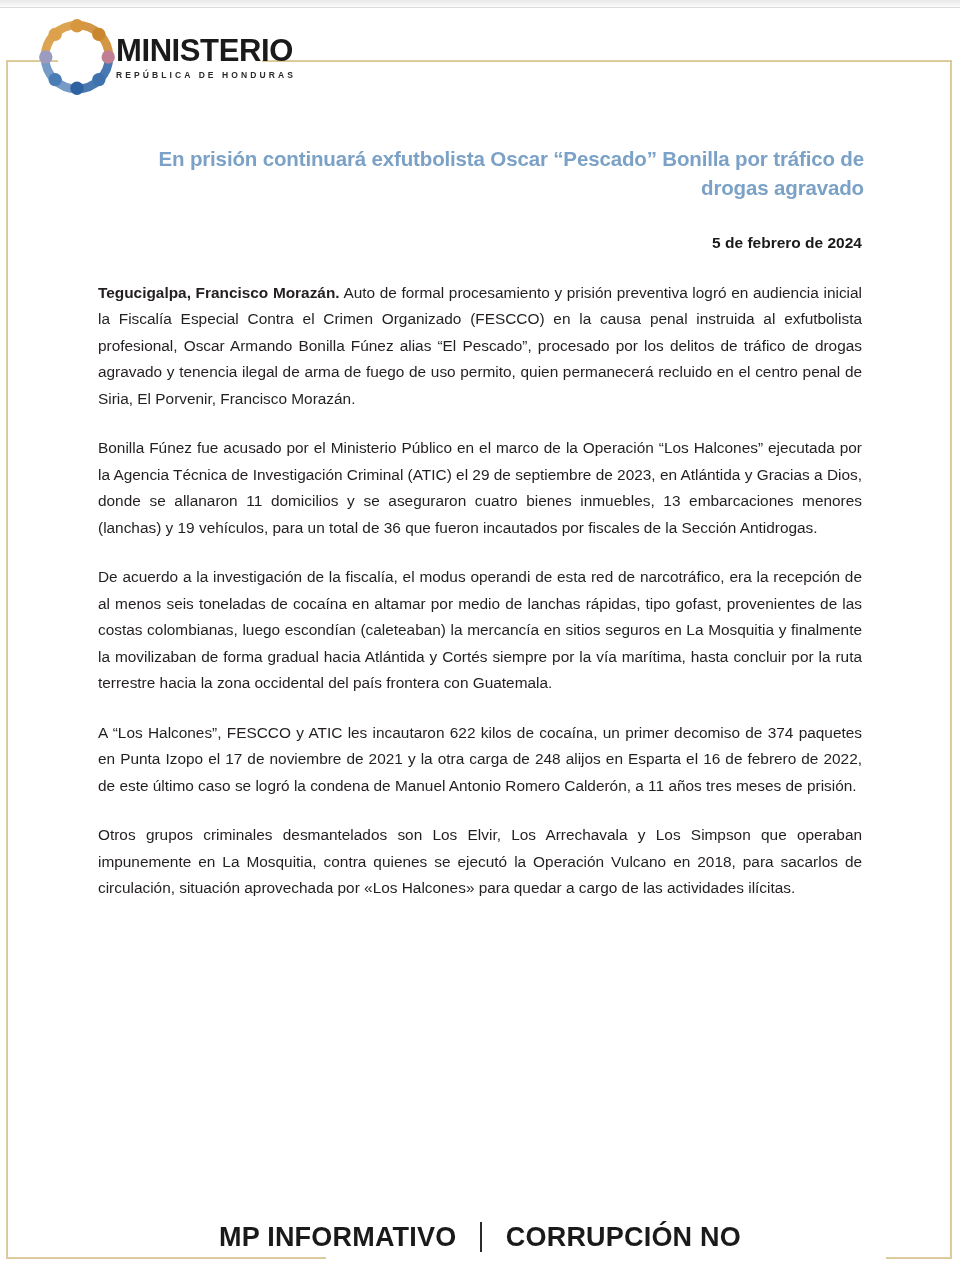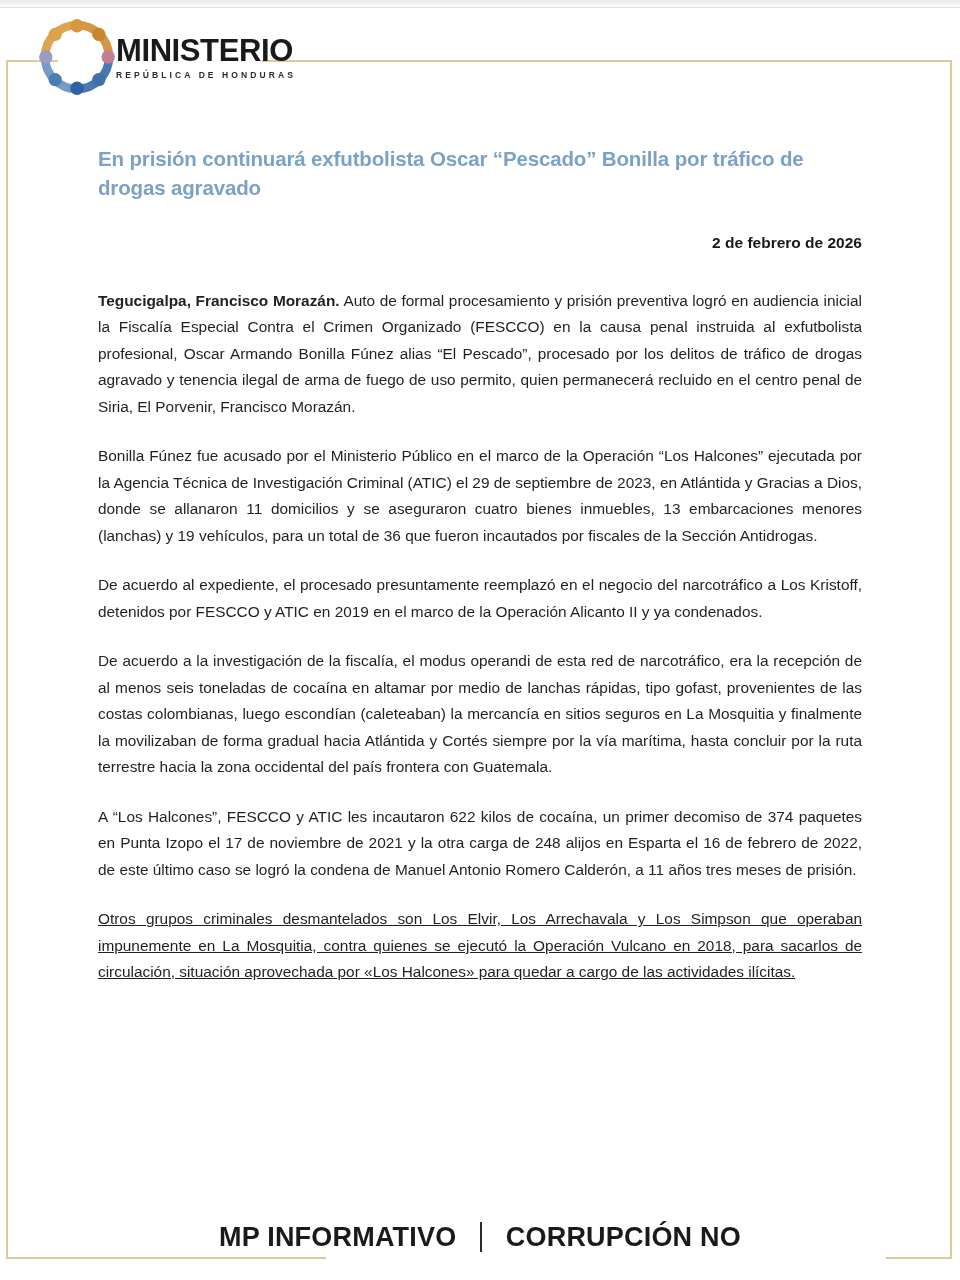--- a/index.html
+++ b/index.html
@@ -121,21 +121,21 @@
     margin-top: 4px;
     white-space: nowrap;
   }
 
   
   .doc-title {
     position: absolute;
     left: 98px;
     top: 144px;
     width: 766px;
-    text-align: left;
+    text-align: right;
     font-family: "Liberation Sans", sans-serif;
     font-weight: 700;
     font-size: 20.5px;
     line-height: 1.42;
     color: #7ba2c6;
     letter-spacing: -0.15px;
   }
 
   
   .doc-date {
@@ -151,29 +151,29 @@
   }
 
   
   .doc-body {
     position: absolute;
     left: 98px;
     top: 280px;
     width: 764px;
   }
   .doc-body p {
-    margin: 8px 0 23px 0;
+    margin: 0 0 23px 0;
     font-family: "Liberation Sans", sans-serif;
     font-size: 15.4px;
     line-height: 1.72;
     text-align: justify;
     text-justify: inter-word;
     color: #231f20;
   }
-  .doc-body p:last-child { margin-bottom: 0; text-decoration: underline; }
+  .doc-body p:last-child { margin-bottom: 0; }
   .dateline { font-weight: 700; }
 
   
   .footer-bar {
     position: absolute;
     left: 0;
     top: 1222px;
     width: 960px;
     display: flex;
     align-items: center;
@@ -235,26 +235,25 @@
       </svg>
     </div>
     <div class="logo-text">
       <div class="logo-line1">MINISTERIO</div>
       <div class="logo-line3">REPÚBLICA DE HONDURAS</div>
     </div>
   </div>
 
   <div class="doc-title">En prisión continuará exfutbolista Oscar “Pescado” Bonilla por tráfico de drogas agravado</div>
 
-  <div class="doc-date">2 de febrero de 2026</div>
+  <div class="doc-date">5 de febrero de 2024</div>
 
   <div class="doc-body">
     <p><span class="dateline">Tegucigalpa, Francisco Morazán.</span><span> Auto de formal procesamiento y prisión preventiva logró en audiencia inicial la Fiscalía Especial Contra el Crimen Organizado (FESCCO) en la causa penal instruida al exfutbolista profesional, Oscar Armando Bonilla Fúnez alias “El Pescado”, procesado por los delitos de tráfico de drogas agravado y tenencia ilegal de arma de fuego de uso permito, quien permanecerá recluido en el centro penal de Siria, El Porvenir, Francisco Morazán.</span></p>
     <p>Bonilla Fúnez fue acusado por el Ministerio Público en el marco de la Operación “Los Halcones” ejecutada por la Agencia Técnica de Investigación Criminal (ATIC) el 29 de septiembre de 2023, en Atlántida y Gracias a Dios, donde se allanaron 11 domicilios y se aseguraron cuatro bienes inmuebles, 13 embarcaciones menores (lanchas) y 19 vehículos, para un total de 36 que fueron incautados por fiscales de la Sección Antidrogas.</p>
-    <p>De acuerdo al expediente, el procesado presuntamente reemplazó en el negocio del narcotráfico a Los Kristoff, detenidos por FESCCO y ATIC en 2019 en el marco de la Operación Alicanto II y ya condenados.</p>
     <p>De acuerdo a la investigación de la fiscalía, el modus operandi de esta red de narcotráfico, era la recepción de al menos seis toneladas de cocaína en altamar por medio de lanchas rápidas, tipo gofast, provenientes de las costas colombianas, luego escondían (caleteaban) la mercancía en sitios seguros en La Mosquitia y finalmente la movilizaban de forma gradual hacia Atlántida y Cortés siempre por la vía marítima, hasta concluir por la ruta terrestre hacia la zona occidental del país frontera con Guatemala.</p>
     <p>A “Los Halcones”, FESCCO y ATIC les incautaron 622 kilos de cocaína, un primer decomiso de 374 paquetes en Punta Izopo el 17 de noviembre de 2021 y la otra carga de 248 alijos en Esparta el 16 de febrero de 2022, de este último caso se logró la condena de Manuel Antonio Romero Calderón, a 11 años tres meses de prisión.</p>
     <p>Otros grupos criminales desmantelados son Los Elvir, Los Arrechavala y Los Simpson que operaban impunemente en La Mosquitia, contra quienes se ejecutó la Operación Vulcano en 2018, para sacarlos de circulación, situación aprovechada por «Los Halcones» para quedar a cargo de las actividades ilícitas.</p>
   </div>
 
   <div class="footer-bar">
     <div class="footer-text">
       <span>MP INFORMATIVO</span>
       <span class="footer-sep"></span>
       <span>CORRUPCIÓN NO</span>

